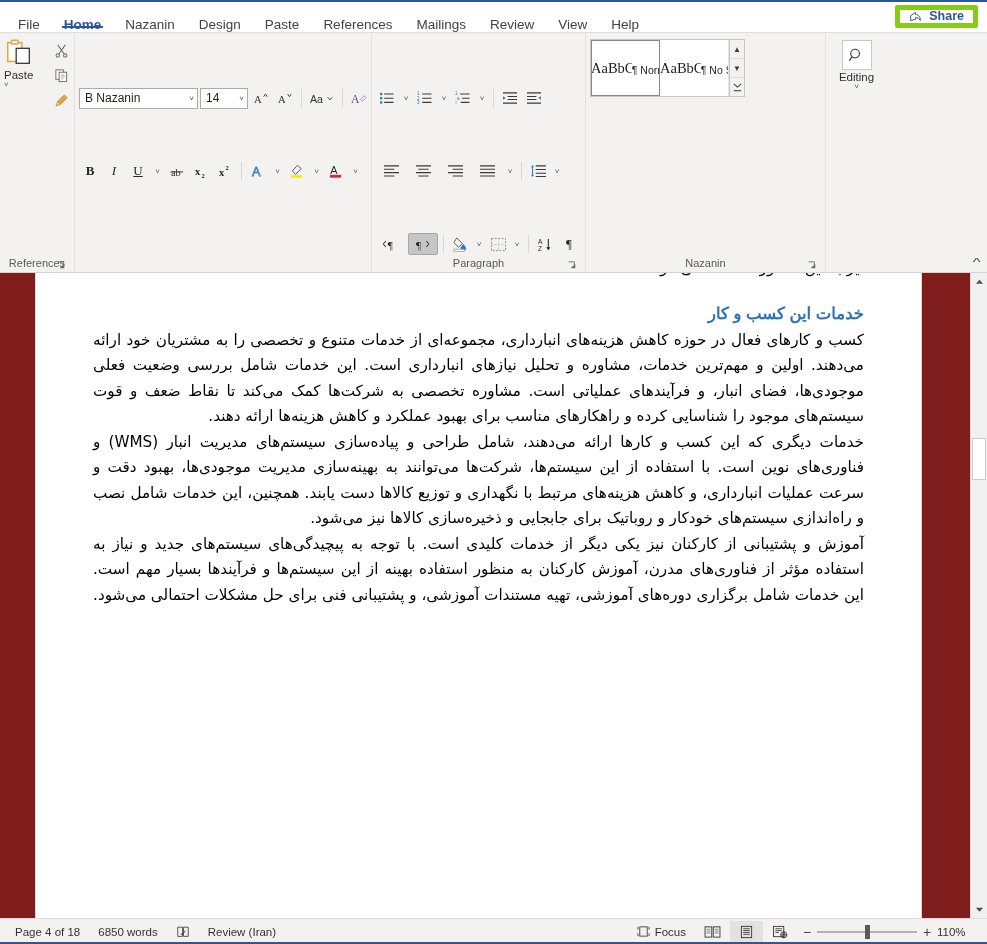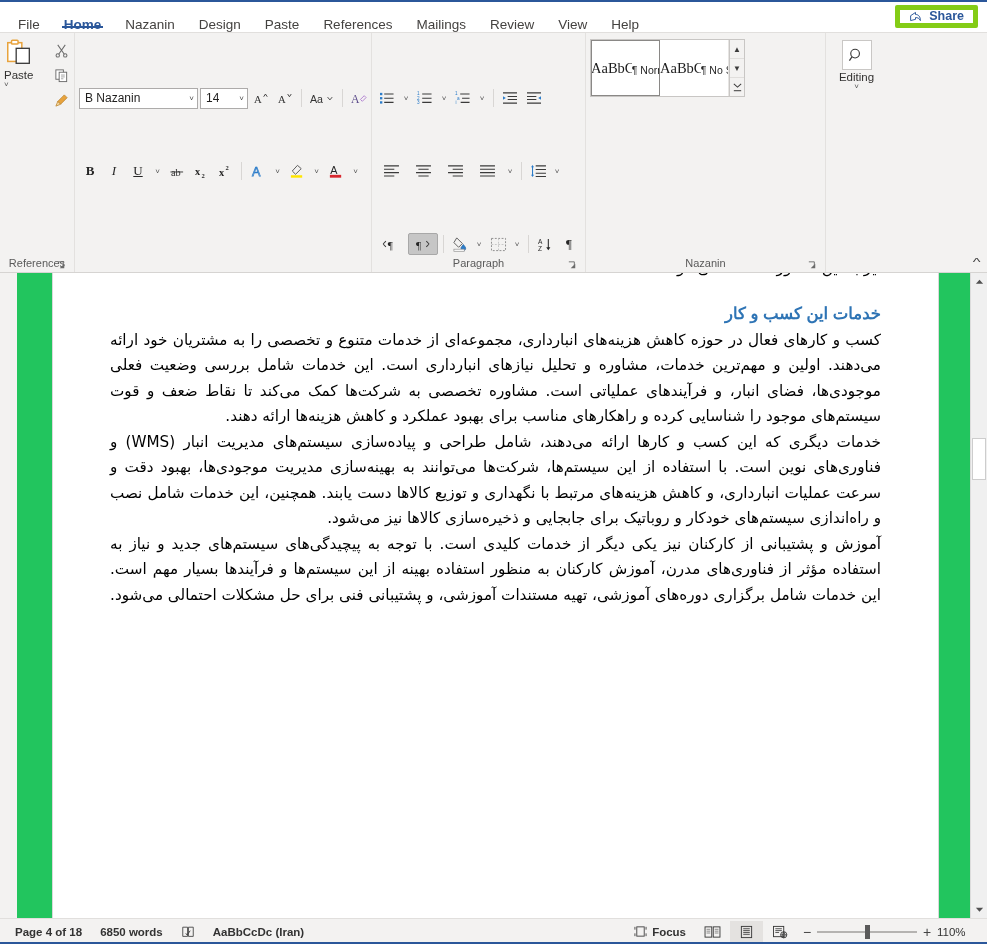--- a/index.html
+++ b/index.html
@@ -133,25 +133,24 @@
   .edit-big { width:56px; display:flex; flex-direction:column; align-items:center; padding-top:4px; }
   .edit-box { width:30px;height:30px;border:1px solid #c9c7c5; background:#fff; display:flex;align-items:center;justify-content:center;}
   .ribbon-tail { flex:1 1 auto; position:relative; }
   .collapse {
     position:absolute; right:8px; bottom:4px; font-size:11px; color:#444; transform:scaleX(1.5);
   }
 
   
   .docarea {
     flex: 1 1 auto;
-    background:#22c55e;
+    background:#7f1d1d;
     position: relative;
     overflow: hidden;
     display:flex;
-    margin-left:17px;
   }
   .pages { flex:1 1 auto; position:relative; overflow:hidden; }
   .page {
     position:absolute; left:35px; width:887px;
     background:#ffffff;
     border:1px solid #d9d9d9;
     box-shadow: 0 0 0 0 rgba(0,0,0,0);
   }
   #page1 { top:-122px; height: 780px; }
   #page2 { top: 674px; height: 780px; }
@@ -177,21 +176,21 @@
   }
   .vs-btn { height:17px; display:flex;align-items:center;justify-content:center; background:#f0f0f0;}
   .vs-track { flex:1 1 auto; position:relative; background:#f0f0f0; }
   .vs-thumb { position:absolute; left:1px; right:1px; top:148px; height:42px; background:#fff; border:1px solid #cdcdcd; }
 
   
   .status {
     flex:0 0 26px; height:26px; background:#f3f2f1; border-top:1px solid #e1dfdd;
     display:flex; align-items:center; font-size:11.5px; color:#333; padding:0 6px;
   }
-  .st { display:flex; align-items:center; gap:5px; padding:0 9px; height:22px; white-space:nowrap;font-weight:bold;}
+  .st { display:flex; align-items:center; gap:5px; padding:0 9px; height:22px; white-space:nowrap;}
   .st.sel { background:#e4e2e0; }
   .sp { flex:1 1 auto; }
   .zoomslider { display:flex; align-items:center; gap:0; }
   .zs-line { width:100px; height:2px; background:#b5b3b1; position:relative; }
   .zs-knob { position:absolute; left:48px; top:-6px; width:5px; height:14px; background:#5a5a5a; }
   .zs-sign { width:20px; text-align:center; font-size:14px; color:#444; }
   .zoomval { width:44px; padding-right:4px; }
   .statusbottom{ position:absolute; left:0; right:0; bottom:0; height:2px; background:#2b579a;}
 </style>
 </head>
@@ -717,21 +716,21 @@
     </div>
     <div class="st">
       <span>
         <svg class="cv" width="14" height="14" viewBox="0 0 16 16">
             <path d="M2 2.5 h5.5 v10.5 h-5.5 z M8.5 2.5 h5.5 v10.5 h-5.5 z" fill="none" stroke="#444" stroke-width="1"></path>
             <path d="M5.5 9.5 L7 11.5 L10.5 6.5" fill="none" stroke="#444" stroke-width="1.1"></path>
           </svg>
       </span>
     </div>
     <div class="st">
-      <span>AaBbCcDc (Iran)</span>
+      <span>Review (Iran)</span>
     </div>
     <div class="sp"></div>
     <div class="st">
       <span>
         <svg class="cv" width="13" height="13" viewBox="0 0 14 14">
             <rect x="3" y="2" width="8" height="10" fill="none" stroke="#444" stroke-width="1"></rect>
             <path d="M1 2 V5 M1 12 V9 M13 2 V5 M13 12 V9" stroke="#444" stroke-width="1"></path>
           </svg>
       </span>
       <span>Focus</span>

